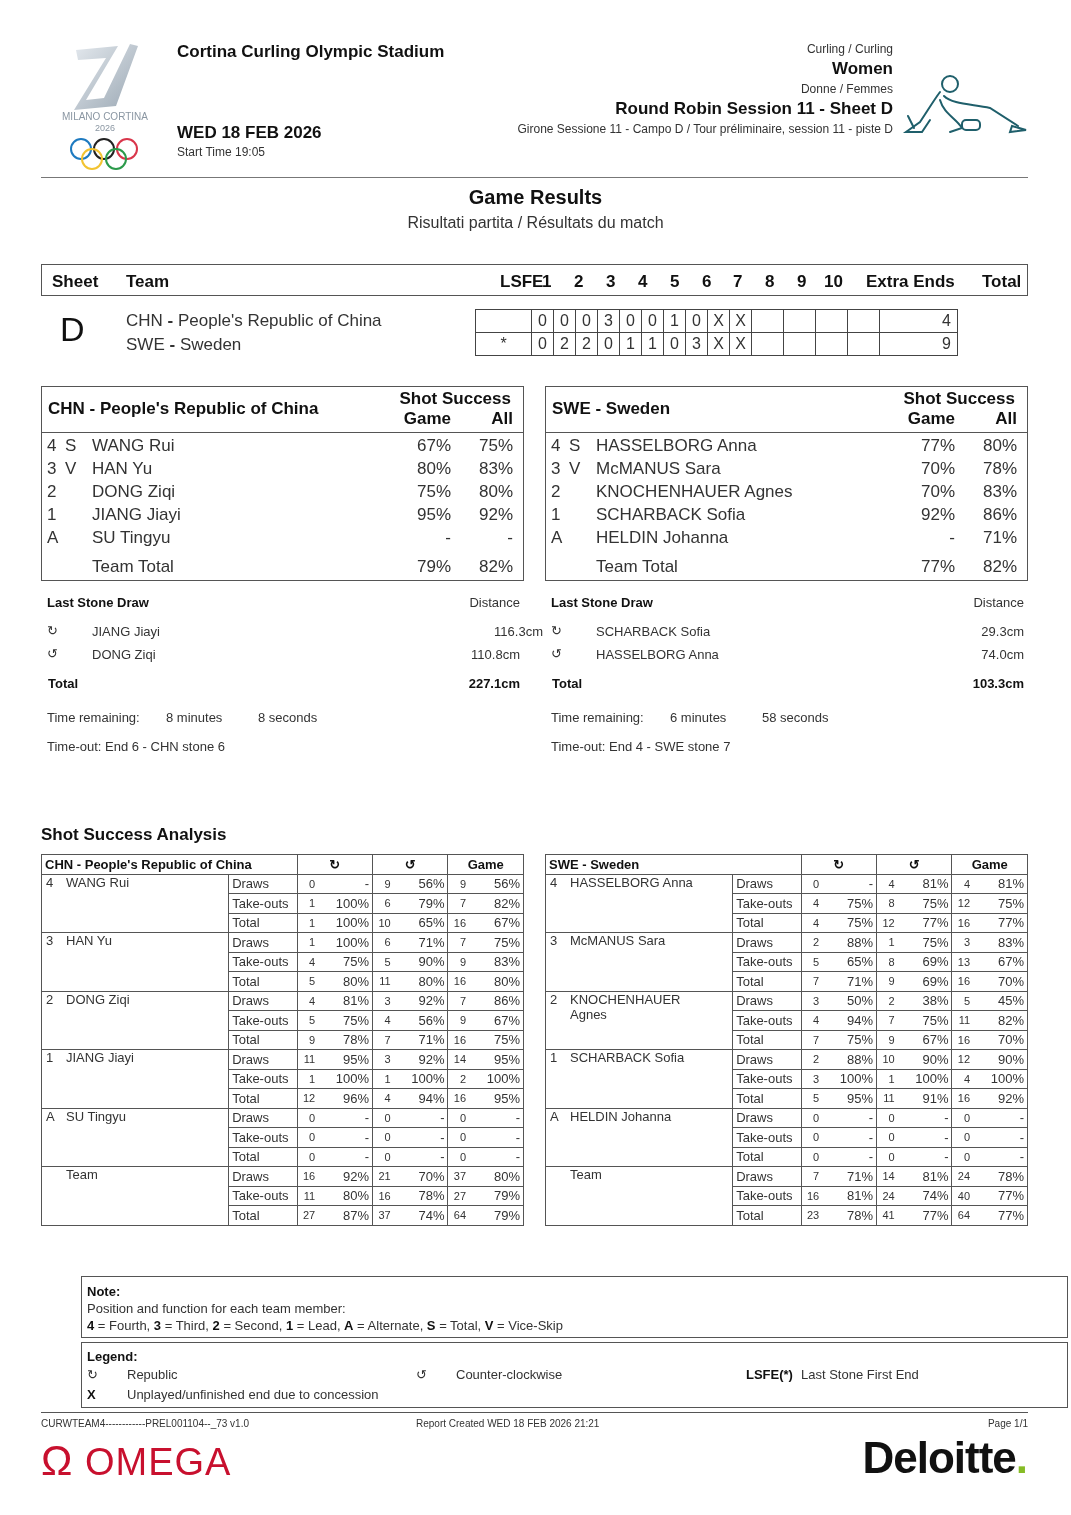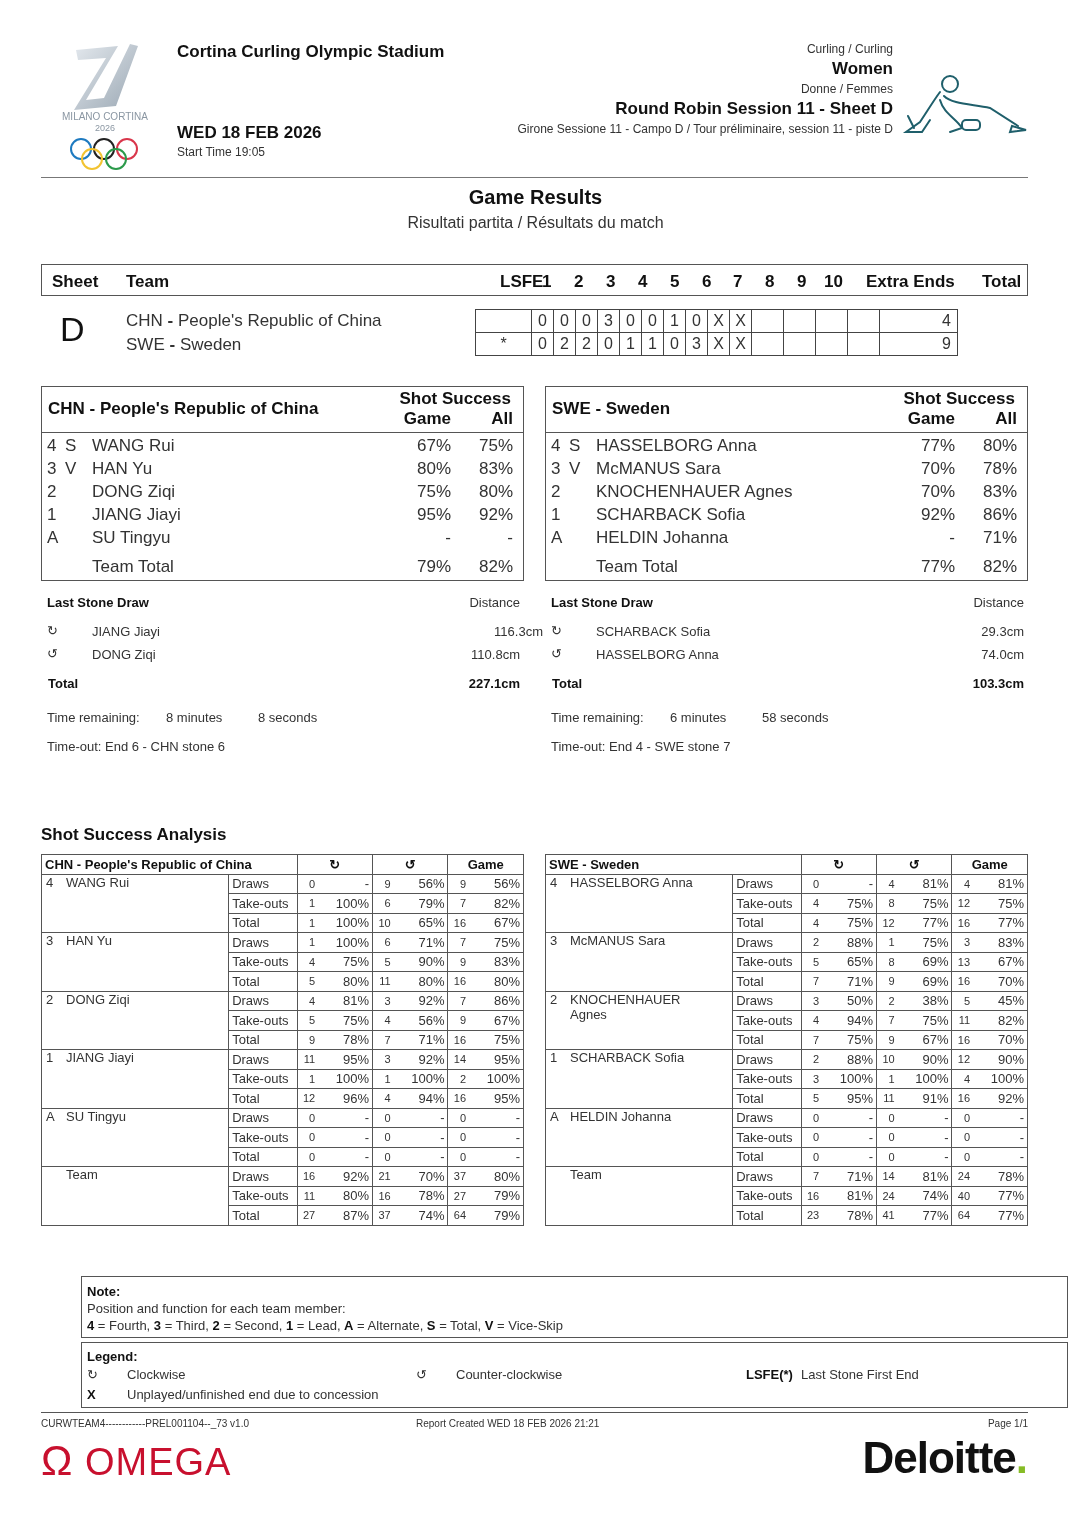--- a/index.html
+++ b/index.html
@@ -679,21 +679,21 @@
 <div class="abs nbox" style="top:1276px;height:62px">
   <div style="font-weight:bold;color:#111">Note:</div>
   <div>Position and function for each team member:</div>
   <div id="note-items"><b style="color:#111">4</b><span> = Fourth, </span><b style="color:#111">3</b><span> = Third, </span><b style="color:#111">2</b><span> = Second, </span><b style="color:#111">1</b><span> = Lead, </span><b style="color:#111">A</b><span> = Alternate, </span><b style="color:#111">S</b><span> = Total, </span><b style="color:#111">V</b><span> = Vice-Skip</span></div>
 </div>
 
 <div class="abs nbox" style="top:1342px;height:66px;padding-top:5px">
   <div style="font-weight:bold;color:#111;line-height:18px">Legend:</div>
   <div style="position:relative;height:20px">
     <span style="position:absolute;left:0">↻</span>
-    <span style="position:absolute;left:40px">Clockwise</span>
+    <span style="position:absolute;left:40px">Republic</span>
     <span style="position:absolute;left:329px">↺</span>
     <span style="position:absolute;left:369px">Counter-clockwise</span>
     <span style="position:absolute;left:659px;font-weight:bold;color:#111">LSFE(*)</span>
     <span style="position:absolute;left:714px"> Last Stone First End</span>
   </div>
   <div style="position:relative;height:18px">
     <span style="position:absolute;left:0;font-weight:bold;color:#111">X</span>
     <span style="position:absolute;left:40px">Unplayed/unfinished end due to concession</span>
   </div>
 </div>

